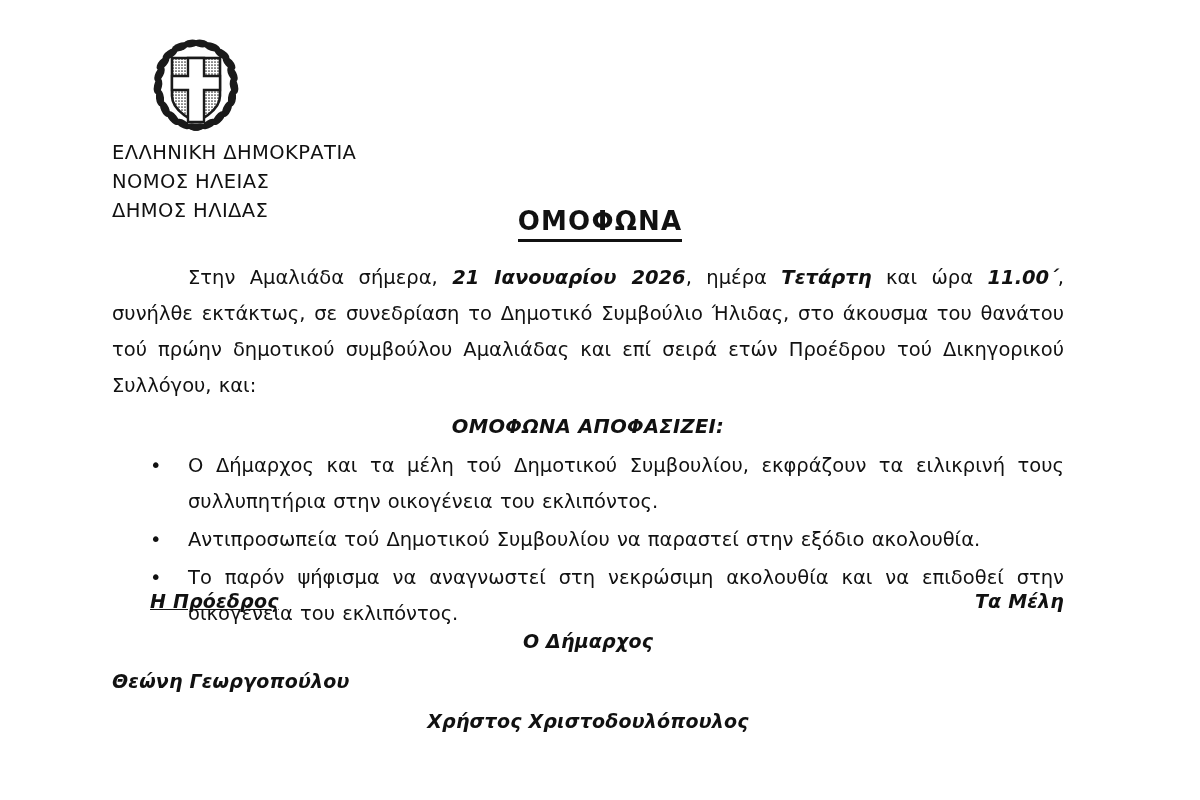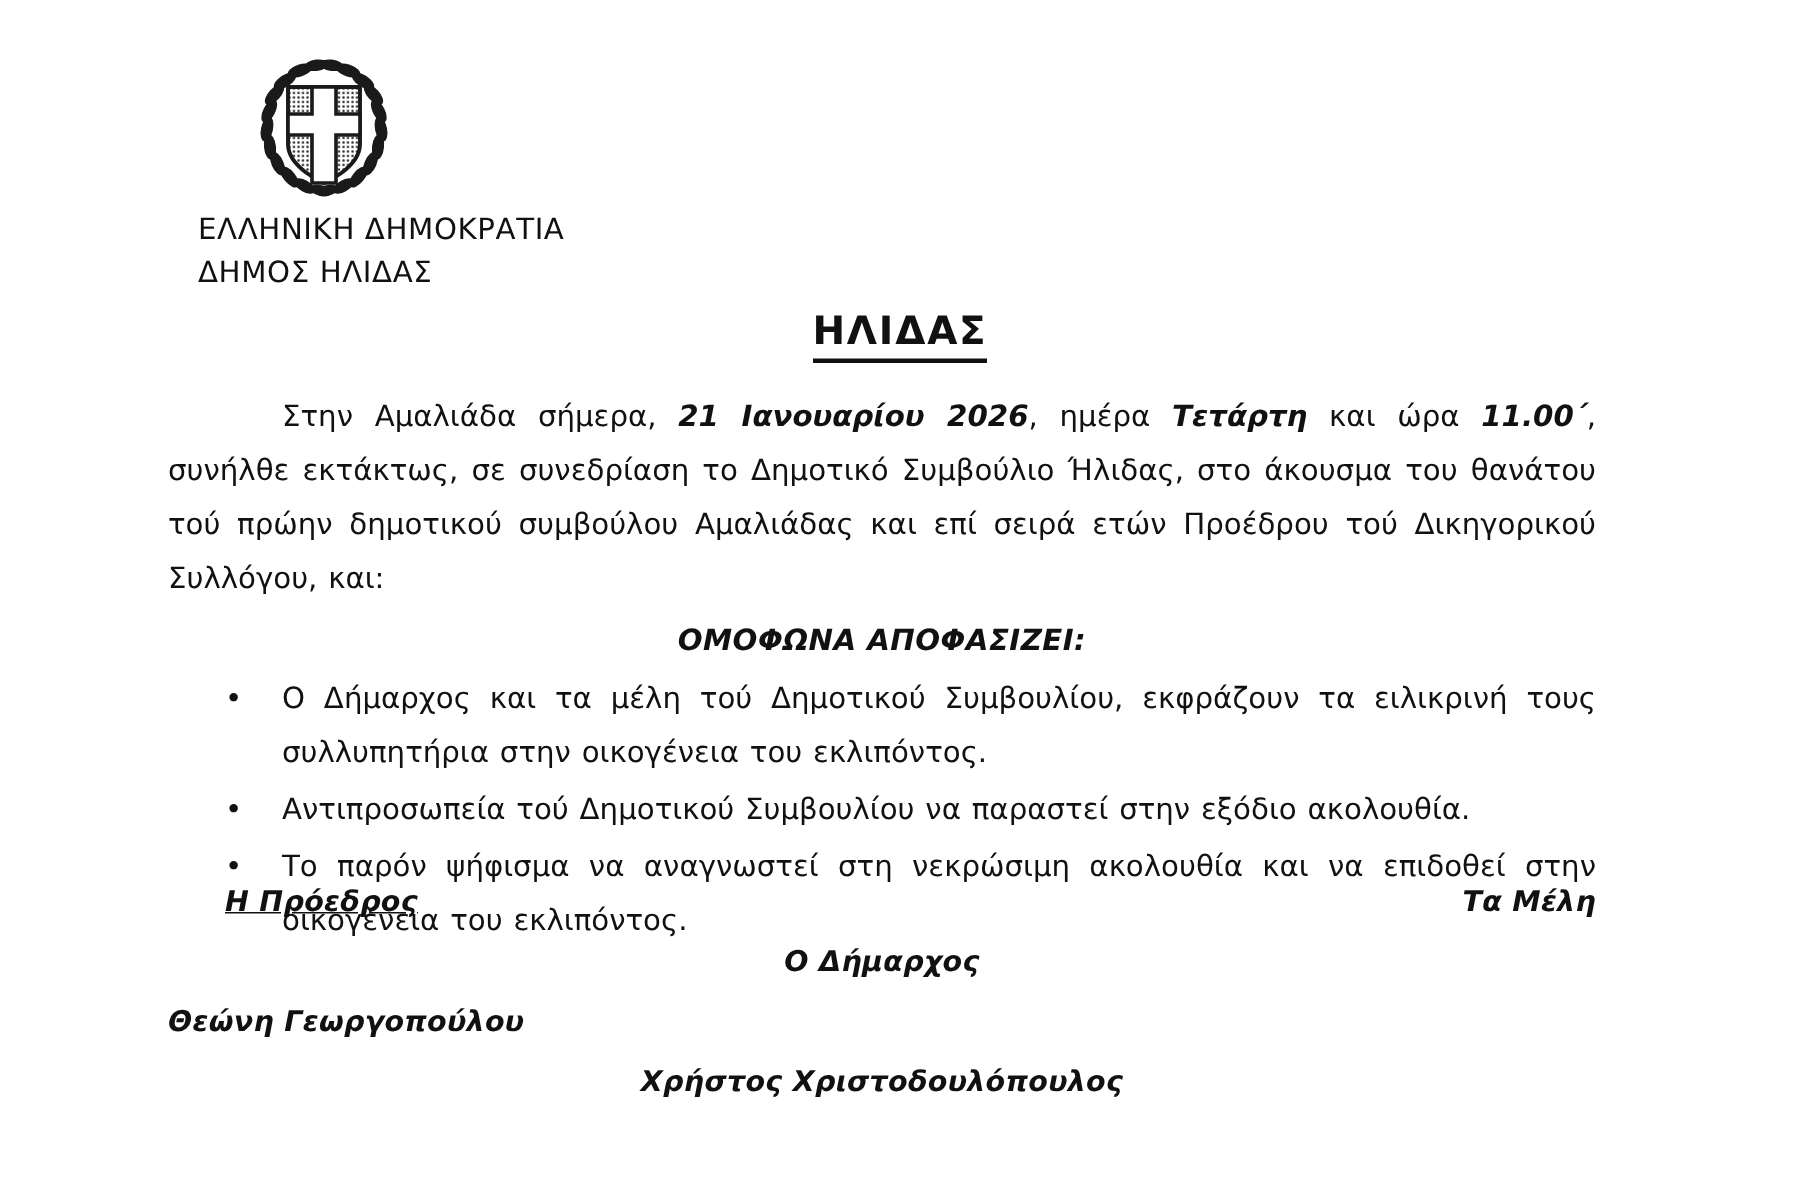--- a/index.html
+++ b/index.html
@@ -23,21 +23,20 @@
     height: 800px;
     background: #ffffff;
   }
 
   
   .letterhead {
     position: absolute;
     left: 112px;
     top: 34px;
     width: 420px;
-    margin-left: 20px;
   }
   .emblem-wrap {
     width: 120px;
     margin-left: 24px;
     margin-bottom: 2px;
   }
   .emblem {
     display: block;
   }
   .authority-lines {
@@ -194,26 +193,27 @@
         </g>
 
         <path d="M36 24 H84 V62 C84 78 60 88 60 88 C60 88 36 78 36 62 Z" fill="url(#hatch)" stroke="#1a1a1a" stroke-width="2.6"></path>
 
         <path d="M52 24 H68 V42 H84 V56 H68 V88 H52 V56 H36 V42 H52 Z" fill="#ffffff" stroke="#1a1a1a" stroke-width="2.4" stroke-linejoin="miter"></path>
       </svg>
     </div>
 
     <div class="authority-lines">
       <div class="authority-line">ΕΛΛΗΝΙΚΗ ΔΗΜΟΚΡΑΤΙΑ</div>
+      <div class="authority-line">ΝΟΜΟΣ ΗΛΕΙΑΣ</div>
       <div class="authority-line">ΔΗΜΟΣ ΗΛΙΔΑΣ</div>
     </div>
   </div>
 
   <div class="doc-title">
-    <span>ΗΛΙΔΑΣ</span>
+    <span>ΟΜΟΦΩΝΑ</span>
   </div>
 
   <div class="body-block">
 
     <p class="para"><span>Στην Αμαλιάδα σήμερα, </span><span class="bi">21 Ιανουαρίου 2026</span><span>, ημέρα </span><span class="bi">Τετάρτη</span><span> και ώρα </span><span class="bi">11.00΄</span><span>, συνήλθε εκτάκτως, σε συνεδρίαση το Δημοτικό Συμβούλιο Ήλιδας, στο άκουσμα του θανάτου τού πρώην δημοτικού συμβούλου Αμαλιάδας και επί σειρά ετών Προέδρου τού Δικηγορικού Συλλόγου, και:</span></p>
 
     <div class="decision-heading">ΟΜΟΦΩΝΑ ΑΠΟΦΑΣΙΖΕΙ:</div>
 
     <ul class="resolution-list">
       <li>

